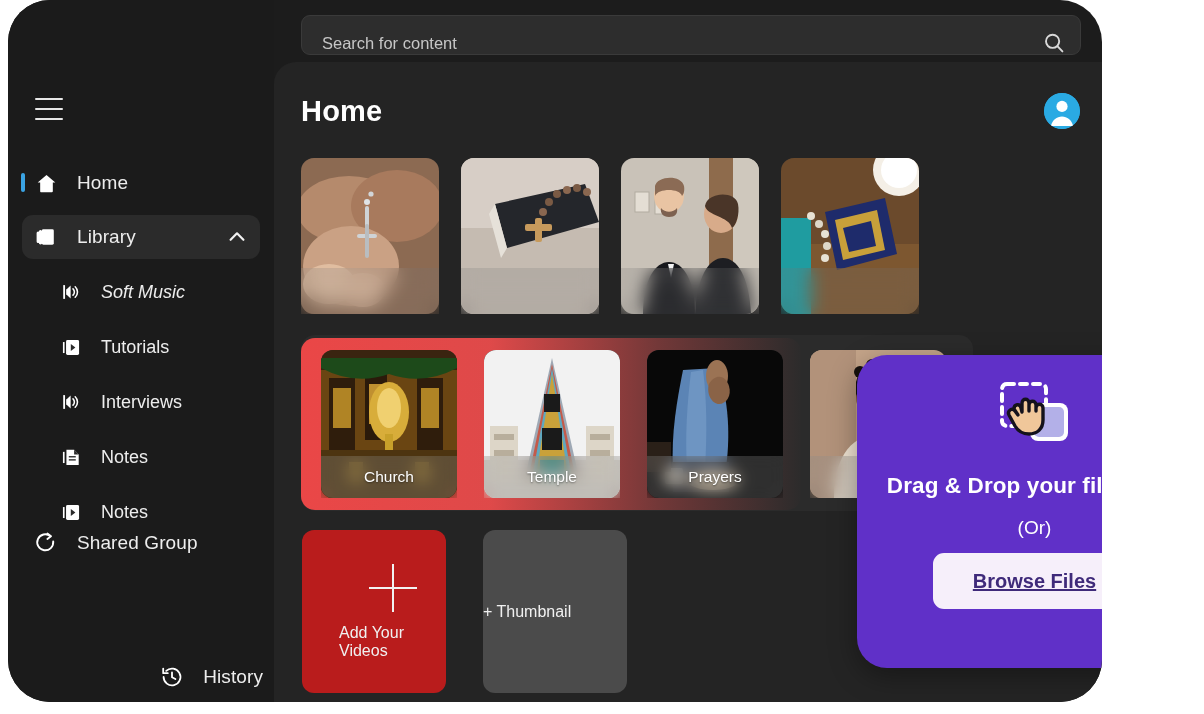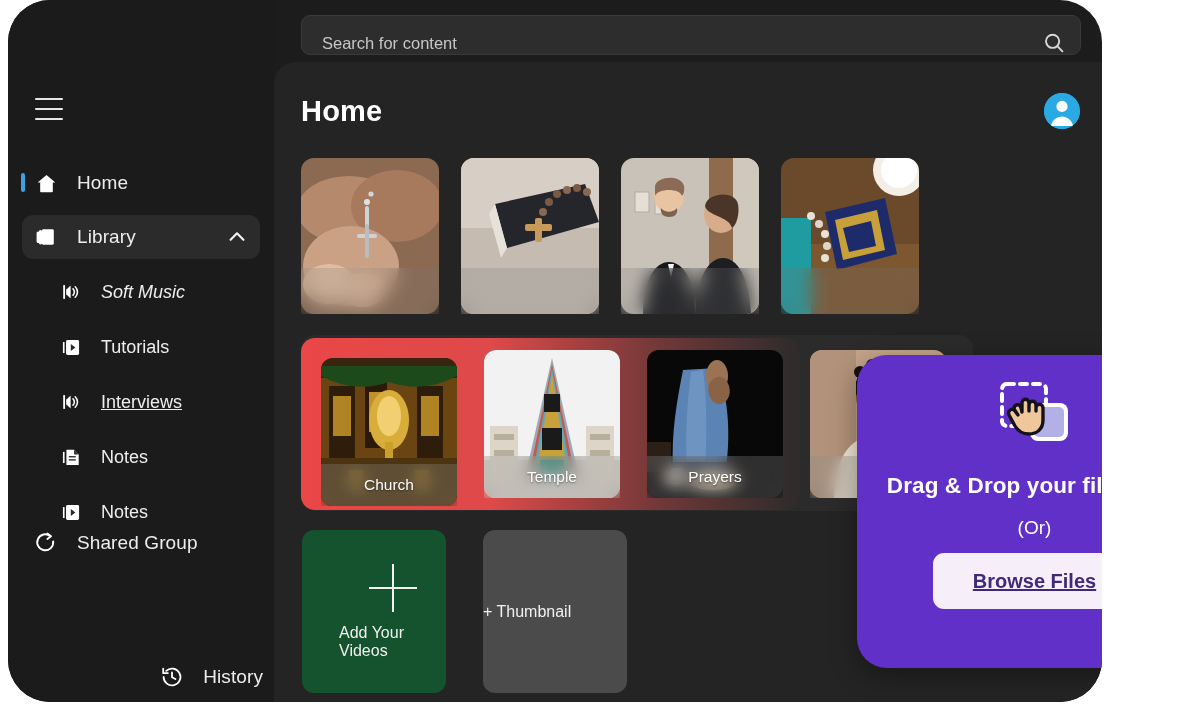--- a/index.html
+++ b/index.html
@@ -94,21 +94,21 @@
     align-items: center;
     height: 36px;
     color: #ededed;
     font-size: 18px;
     cursor: pointer;
   }
   .sub-item .nav-label { margin-left: 17px; }
 
   #nav-soft-music  { top: 274px; font-style: italic; }
   #nav-tutorials   { top: 329px; }
-  #nav-interviews  { top: 384px; text-decoration: underline; }
+  #nav-interviews  { top: 384px; }
   #nav-notes       { top: 439px; }
   #nav-movies      { top: 494px; }
 
   #nav-shared-group { left: 25px; top: 521px; width: 230px; }
   #nav-history      { left: 25px; top: 655px; width: 230px; justify-content: flex-end; }
 
   
   #main-panel {
     position: absolute;
     left: 266px; top: 62px;
@@ -206,21 +206,21 @@
     pointer-events: none;
   }
   .cat-card {
     position: absolute;
     width: 136px; height: 148px;
     border-radius: 12px;
     overflow: hidden;
     cursor: pointer;
     background: #333;
   }
-  #cat-0 { left: 313px; top: 350px; margin-top: 8px; }
+  #cat-0 { left: 313px; top: 350px; }
   #cat-1 { left: 476px; top: 350px; }
   #cat-2 { left: 639px; top: 350px; }
   #cat-3 { left: 802px; top: 350px; }
 
   .cat-art { position: absolute; inset: 0; }
   .cat-footer {
     position: absolute;
     left: 0; right: 0; bottom: 0;
     height: 42px;
     backdrop-filter: blur(8px);
@@ -231,21 +231,21 @@
     color: #ffffff;
     font-size: 15.5px;
     text-shadow: 0 1px 2px rgba(0,0,0,.45);
   }
 
   
   #add-videos-card {
     position: absolute;
     left: 294px; top: 530px;
     width: 144px; height: 163px;
-    background: #14532d;
+    background: #b91c1c;
     border-radius: 12px;
     display: flex;
     flex-direction: column;
     align-items: center;
     justify-content: center;
     cursor: pointer;
     padding-left: 37px;
   }
   #add-plus-icon {
     position: relative;

